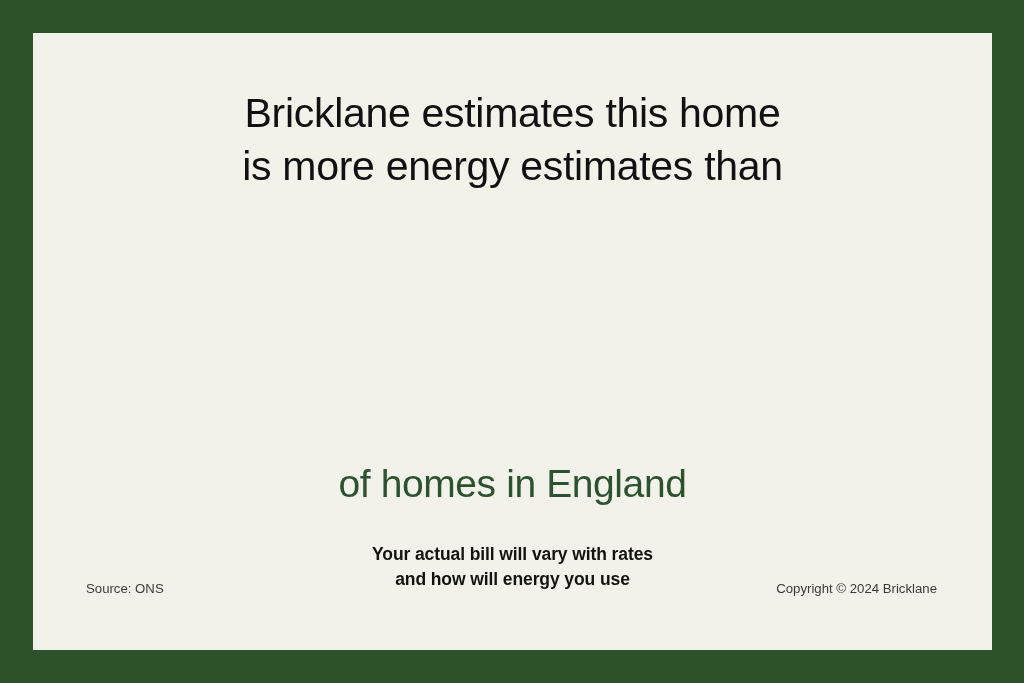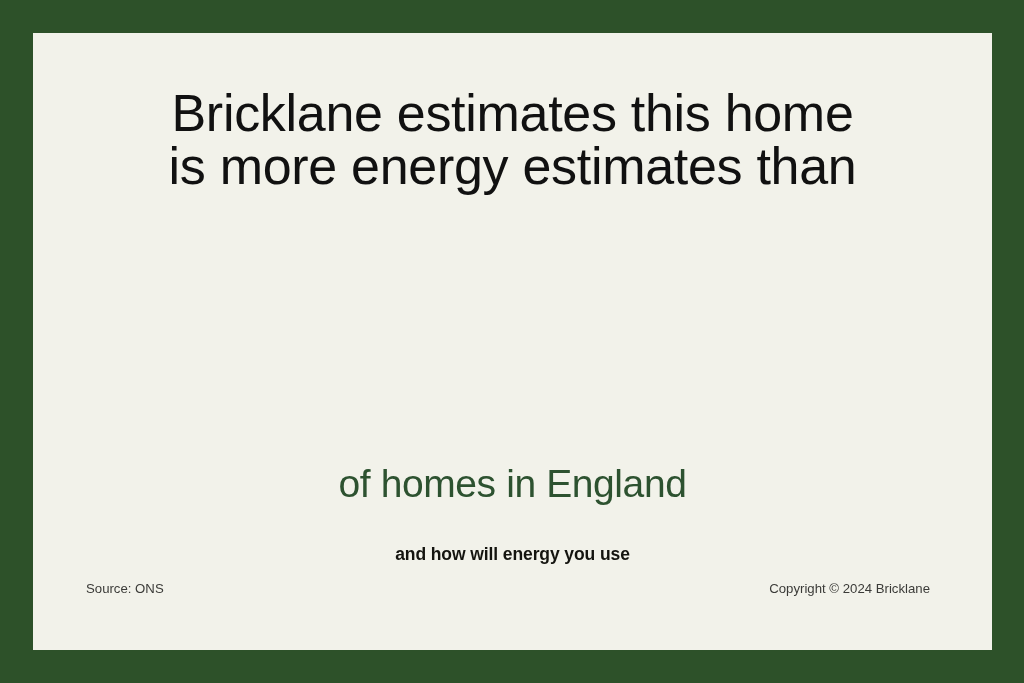--- a/index.html
+++ b/index.html
@@ -37,21 +37,21 @@
 
   
   .headline {
     position: absolute;
     left: 0;
     top: 54px;
     width: 959px;
     text-align: center;
     color: #111111;
     font-family: "Liberation Sans", sans-serif;
-    font-size: 52px;
+    font-size: 41px;
     font-weight: 500;
     line-height: 53px;
     letter-spacing: -0.3px;
   }
   .headline .hl-line {
     display: block;
     white-space: nowrap;
   }
 
   
@@ -120,38 +120,39 @@
     position: absolute;
     top: 0;
     color: #3b3b38;
     font-family: "Liberation Sans", sans-serif;
     font-size: 13.2px;
     font-weight: 400;
     line-height: 20px;
     white-space: nowrap;
   }
   .footer-left  { left: 0; text-align: left; }
-  .footer-right { right: 7px; text-align: right; }
+  .footer-right { right: 0; text-align: right; }
 </style>
 </head>
 <body>
 
 <div class="infographic">
 
   <div class="card">
 
     <div class="headline">
       <span class="hl-line">Bricklane estimates this home</span>
       <span class="hl-line">is more energy estimates than</span>
     </div>
 
 
     <div class="substat">of homes in England</div>
 
     <div class="disclaimer">
+      <span class="dc-line">Your actual bill will vary with rates</span>
       <span class="dc-line">and how will energy you use</span>
     </div>
 
     <div class="footer">
       <span class="footer-left">Source: ONS</span>
       <span class="footer-right">Copyright © 2024 Bricklane</span>
     </div>
 
   </div>
 </div>

